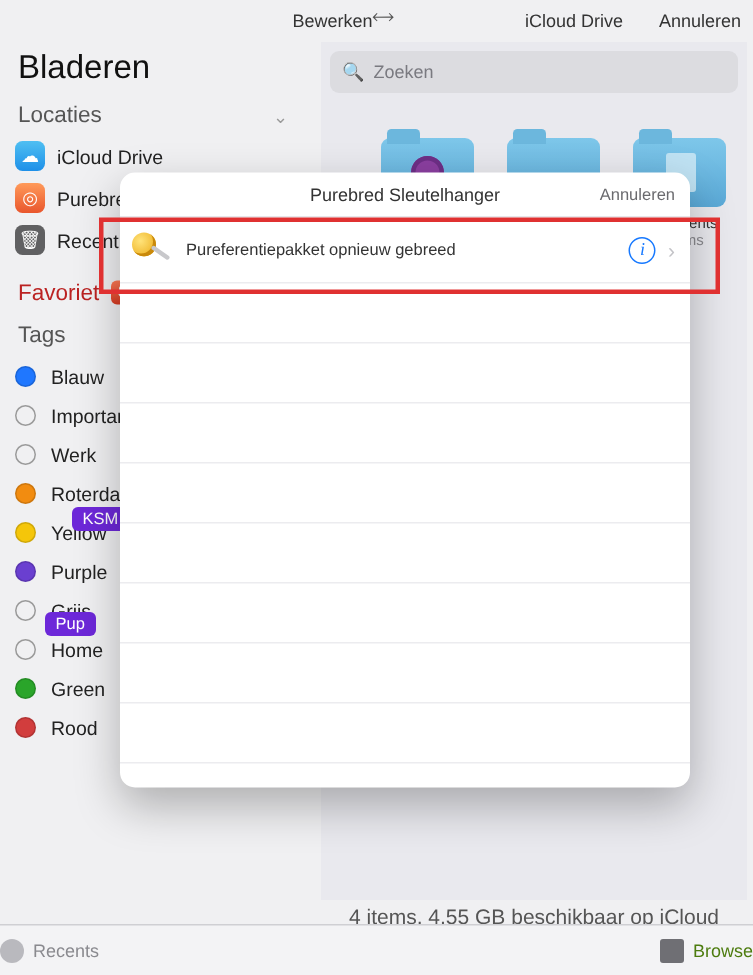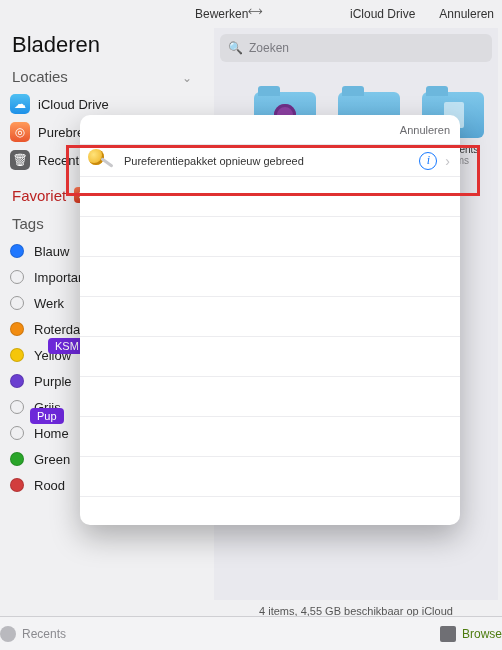--- a/index.html
+++ b/index.html
@@ -108,21 +108,21 @@
     background:#8b3fa0; left:20px; top:12px;
     box-shadow:inset 0 0 0 3px #6d2f86;
   }
   .doc-sheet {
     position:absolute; width:20px; height:26px; border-radius:2px;
     background:#bfe2f3; left:22px; top:10px;
   }
   .status-bar {
     position:absolute; left:214px; right:4px; bottom:50px; height:22px;
     display:flex; align-items:center; justify-content:center;
-    font-size:11px; color:#555;
+    font-size:14px; color:#555;
     transform:translateY(100%);
   }
   
   .tabbar {
     position:absolute; left:0; right:0; bottom:0; height:34px;
     border-top:1px solid #cfcfd3;
     display:flex; align-items:center; justify-content:space-between;
     background:#f3f3f5;
   }
   .tabbar .tab { display:flex; align-items:center; gap:6px; color:#8a8a8f; font-size:12px;}
@@ -138,21 +138,21 @@
   }
   .modal-hdr {
     height:30px; display:flex; align-items:center; justify-content:center;
     position:relative; border-bottom:1px solid #e6e6e9;
     font-size:12px; color:#333;
   }
   .modal-hdr .cancel {
     position:absolute; right:10px; font-size:11px; color:#6a6a6e;
   }
   .modal-row {
-    height:32px; display:flex; align-items:center;
+    height:44px; display:flex; align-items:center;
     border-bottom:1px solid #ececef; padding:0 10px 0 8px;
     font-size:11px; color:#333;
     position:relative;
   }
   .key-icon {
     width:28px; height:28px; margin-right:8px; position:relative;
   }
   .key-icon .bow {
     position:absolute; width:16px; height:16px; border-radius:50%;
     background:radial-gradient(circle at 35% 35%, #ffe37a, #e9a50e);
@@ -300,20 +300,21 @@
     <span>Recents</span>
   </div>
   <div class="tab browse">
     <span class="ticon"></span>
     <span>Browse</span>
   </div>
 </div>
 
 <div class="modal">
   <div class="modal-hdr">
+    <span>Purebred Sleutelhanger</span>
     <span class="cancel">Annuleren</span>
   </div>
   <div class="modal-row">
     <span class="key-icon">
       <span class="bow"></span>
         <span class="shaft"></span>
     </span>
     <span>Pureferentiepakket opnieuw gebreed</span>
     <span class="info-icn">i</span>
     <span class="disc">›</span>

